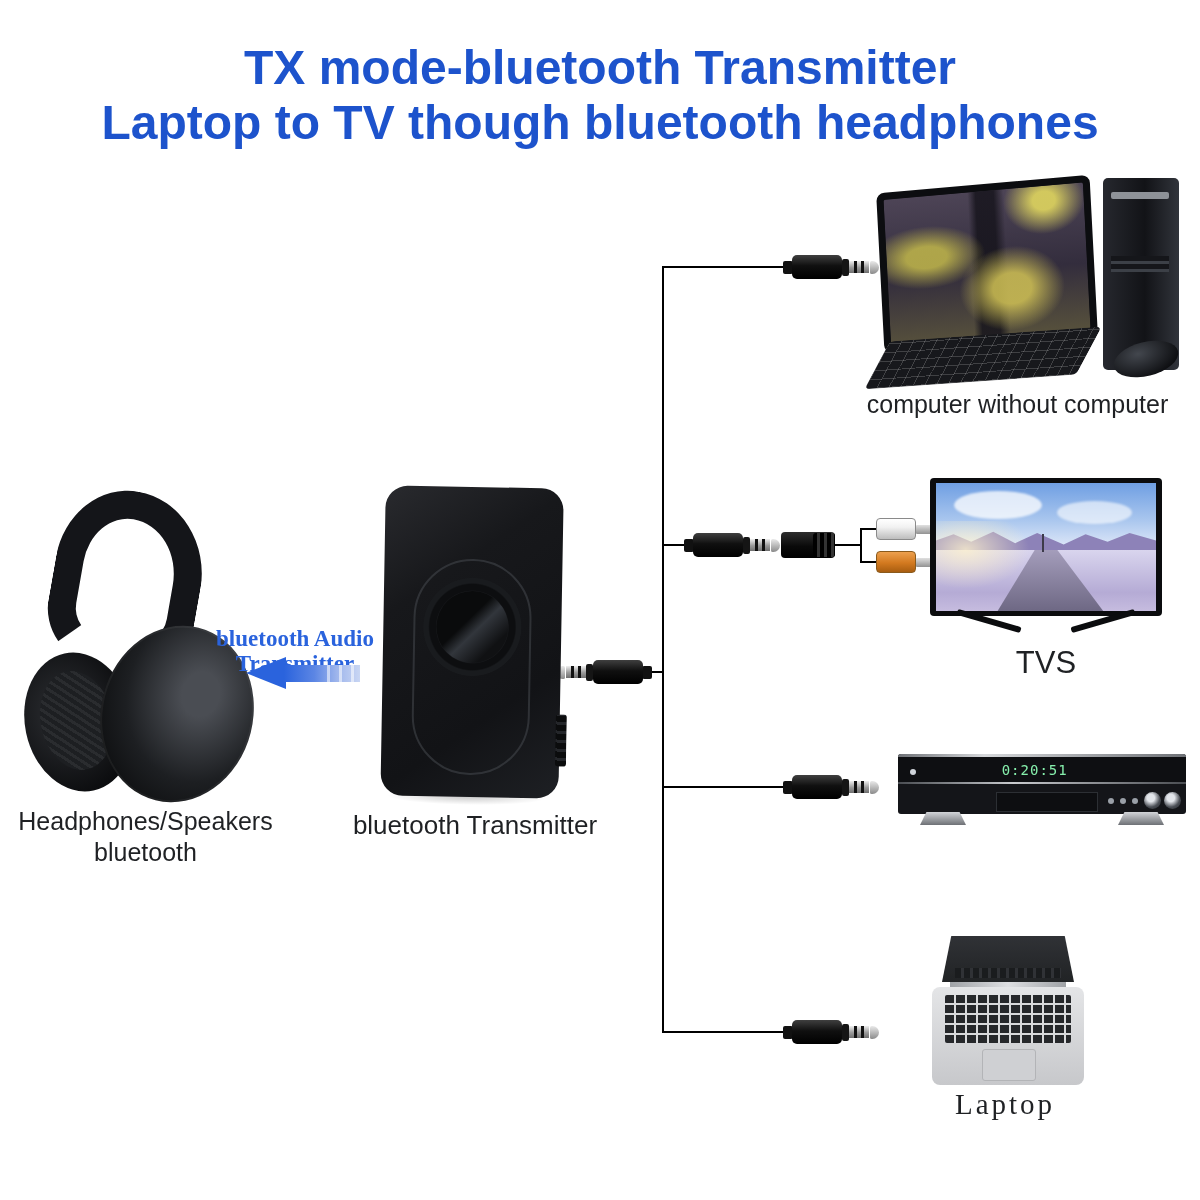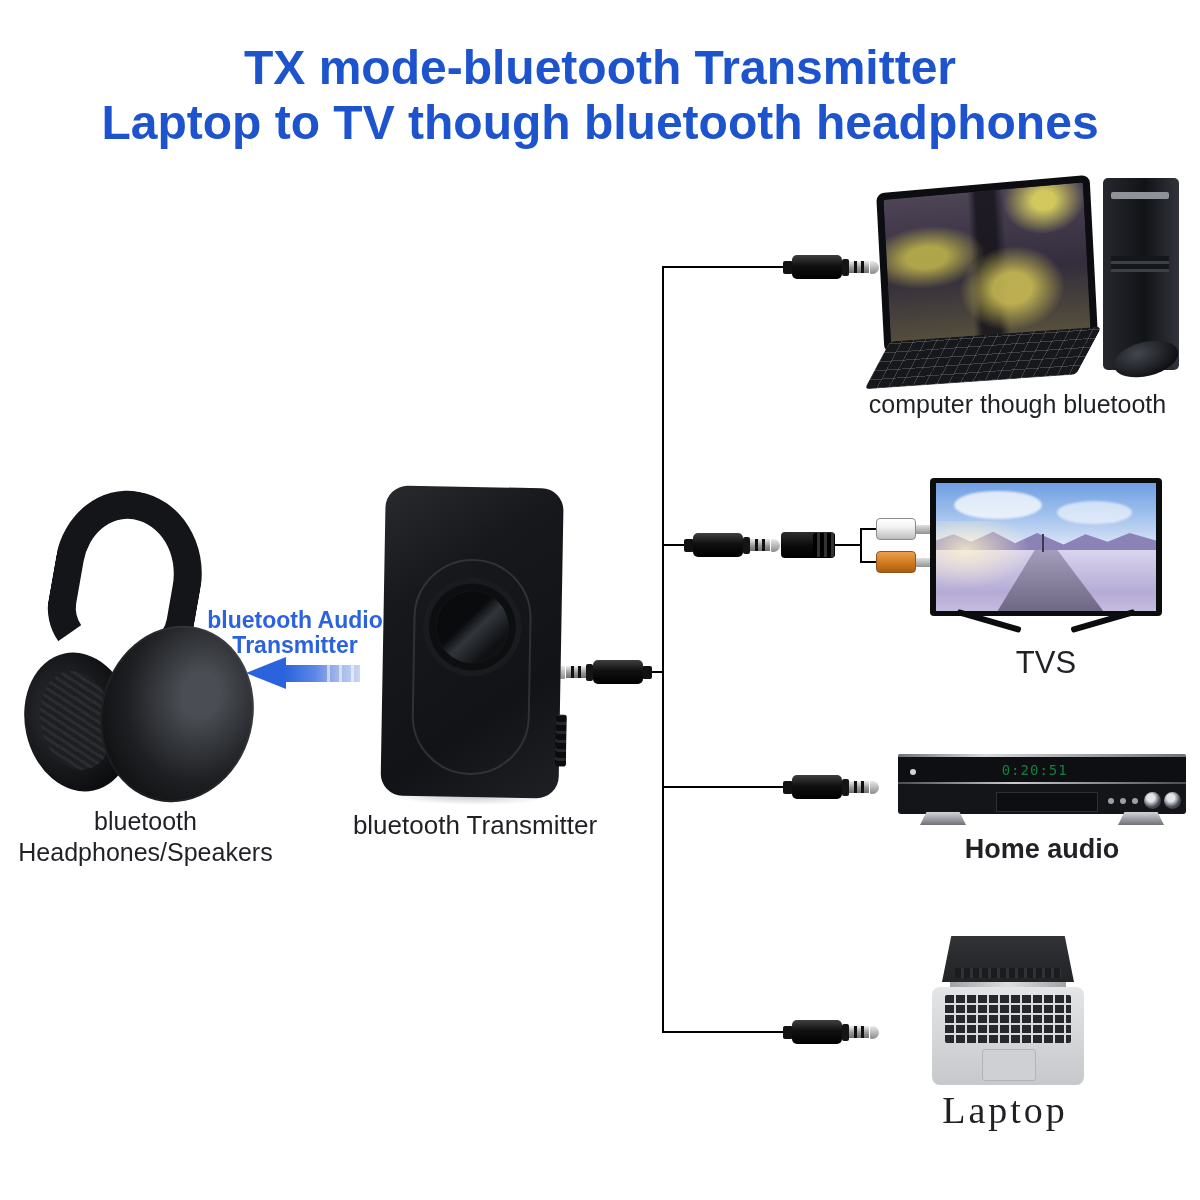--- a/index.html
+++ b/index.html
@@ -132,21 +132,21 @@
   .tv-leg{width:66px;height:6px;background:#0b0c0e;border-radius:2px;}
   .tv-leg.l{transform:rotate(16deg);}
   .tv-leg.r{transform:rotate(-16deg);}
 
   
   .ha-body{left:0;top:6px;width:288px;height:60px;background:#141519;border-radius:3px;overflow:hidden;}
   .ha-top{position:absolute;left:0;top:0;width:100%;height:3px;background:linear-gradient(90deg,#6f7277,#d6d8db 30%,#6f7277);}
   .ha-display{position:absolute;left:0;top:3px;width:100%;height:25px;background:#0e0f12;}
   .ha-led{position:absolute;left:12px;top:12px;width:6px;height:6px;border-radius:50%;background:#cfd4da;}
   .ha-digits{position:absolute;left:36%;top:5px;font-family:"DejaVu Sans Mono",monospace;font-size:14px;
-             color:#15803d;letter-spacing:1px;}
+             color:#86efac;letter-spacing:1px;}
   .ha-div{position:absolute;left:0;top:28px;width:100%;height:2px;background:linear-gradient(90deg,#4a4d52,#c9cbcf 40%,#4a4d52);}
   .ha-tray{position:absolute;left:98px;top:38px;width:100px;height:18px;background:#0d0e11;border:1px solid #2c2f34;
            color:#8b9097;font-size:9px;text-align:center;line-height:18px;}
   .ha-dot{position:absolute;top:44px;width:6px;height:6px;border-radius:50%;background:#9aa0a8;}
   .ha-knob{position:absolute;top:38px;width:17px;height:17px;border-radius:50%;
            background:radial-gradient(circle at 40% 35%,#e2e5ea 0 25%,#4a4e55 60%,#23262b);}
   .ha-foot{position:absolute;top:64px;width:46px;height:13px;
            background:linear-gradient(180deg,#d2d4d8,#6e7176);
            clip-path:polygon(14% 0,86% 0,100% 100%,0 100%);}
 
@@ -234,25 +234,25 @@
   </div>
 
   <div class="abs" style="left:15px;top:487px;width:240px;height:330px;">
     <div class="abs hp-cup-left">
       <div class="hp-pad-left"></div>
     </div>
     <div class="abs hp-band"></div>
     <div class="abs hp-cup-right"></div>
   </div>
   <div class="abs lbl" style="left:8px;top:806px;width:275px;font-size:25px;line-height:31px;">
+    <div>Headphones/Speakers</div>
     <div>bluetooth</div>
-    <div>Headphones/Speakers</div>
-  </div>
-
-  <div class="abs bt-text" style="left:175px;top:608px;">
+  </div>
+
+  <div class="abs bt-text" style="left:175px;top:626px;font-family:Liberation Serif, serif;">
     <div>bluetooth Audio</div>
     <div>Transmitter</div>
   </div>
   <div class="abs" style="left:246px;top:657px;width:118px;height:32px;">
     <div class="abs arrow-head" style="left:0;top:0;"></div>
     <div class="abs arrow-shaft" style="left:38px;top:8px;width:76px;"></div>
   </div>
 
   <div class="abs" style="left:383px;top:487px;width:178px;height:320px;transform:rotate(1deg);">
     <div class="abs tx-shadow"></div>
@@ -268,21 +268,21 @@
   <div class="abs" style="left:875px;top:172px;width:320px;height:225px;">
     <div class="abs pc-tower"></div>
     <div class="abs pc-monitor">
       <div class="pc-screen"></div>
     </div>
     <div class="abs pc-neck"></div>
     <div class="abs pc-base"></div>
     <div class="abs pc-kb"></div>
     <div class="abs pc-mouse"></div>
   </div>
-  <div class="abs lbl" style="left:845px;top:390px;width:345px;font-size:25px;">computer though bluetooth</div>
+  <div class="abs lbl" style="left:845px;top:390px;width:345px;font-size:25px;">computer without computer</div>
 
   <div class="abs" style="left:930px;top:478px;width:232px;height:170px;">
     <div class="abs tv-frame">
       <div class="tv-screen">
         <div class="tv-sky"></div>
         <div class="tv-cloud1"></div>
         <div class="tv-cloud2"></div>
         <div class="tv-mtn"></div>
         <div class="tv-water"></div>
         <div class="tv-glow"></div>
@@ -306,25 +306,24 @@
       <div class="ha-tray"></div>
       <div class="ha-dot" style="left:210px;"></div>
       <div class="ha-dot" style="left:222px;"></div>
       <div class="ha-dot" style="left:234px;"></div>
       <div class="ha-knob" style="left:246px;"></div>
       <div class="ha-knob" style="left:266px;"></div>
     </div>
     <div class="abs ha-foot" style="left:22px;"></div>
     <div class="abs ha-foot" style="left:220px;"></div>
   </div>
-  <div class="abs lbl" style="left:898px;top:834px;width:288px;font-size:27px;font-weight:600;">Home audio</div>
 
   <div class="abs" style="left:932px;top:936px;width:152px;height:152px;">
     <div class="abs lp-lid"></div>
     <div class="abs lp-hinge"></div>
     <div class="abs lp-body">
       <div class="lp-keys"></div>
       <div class="lp-pad"></div>
     </div>
   </div>
-  <div class="abs lbl" style="left:905px;top:1088px;width:200px;font-size:38px;letter-spacing:3px;font-family:'Liberation Serif',serif;">Laptop</div>
+  <div class="abs lbl" style="left:905px;top:1088px;width:200px;font-size:29px;letter-spacing:3px;font-family:'Liberation Serif',serif;">Laptop</div>
 
 </div>
 
 </body></html>

